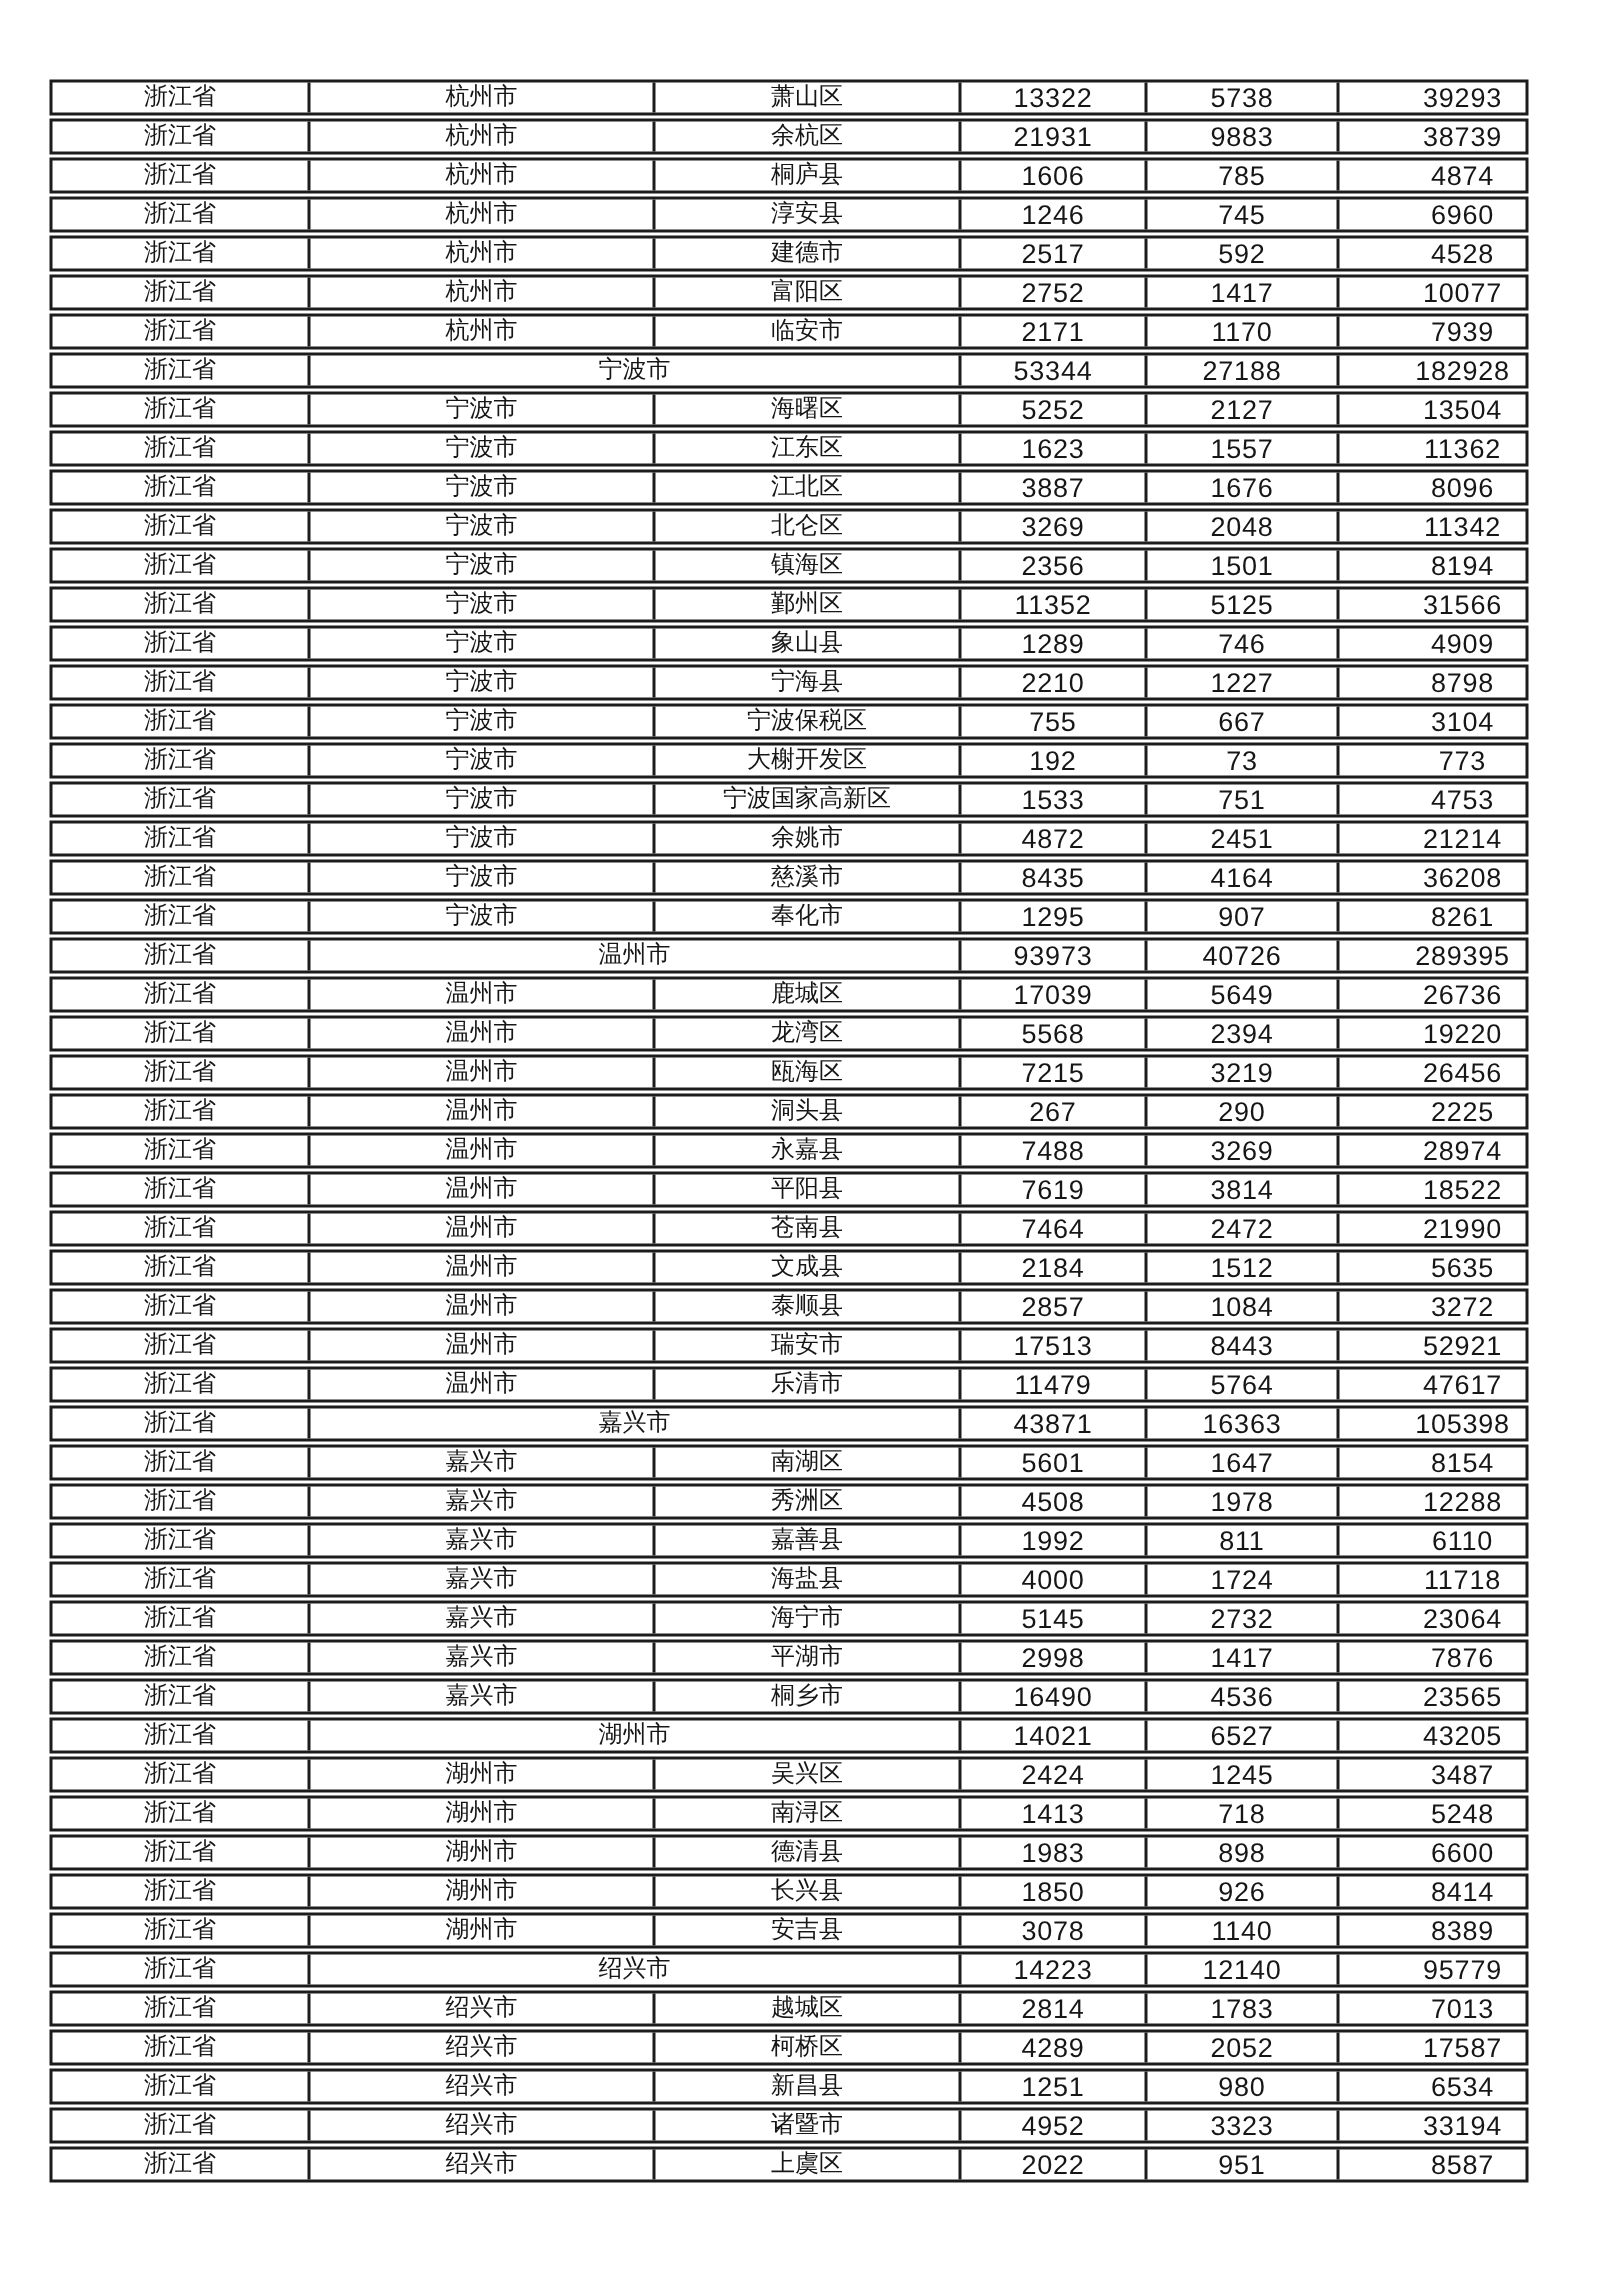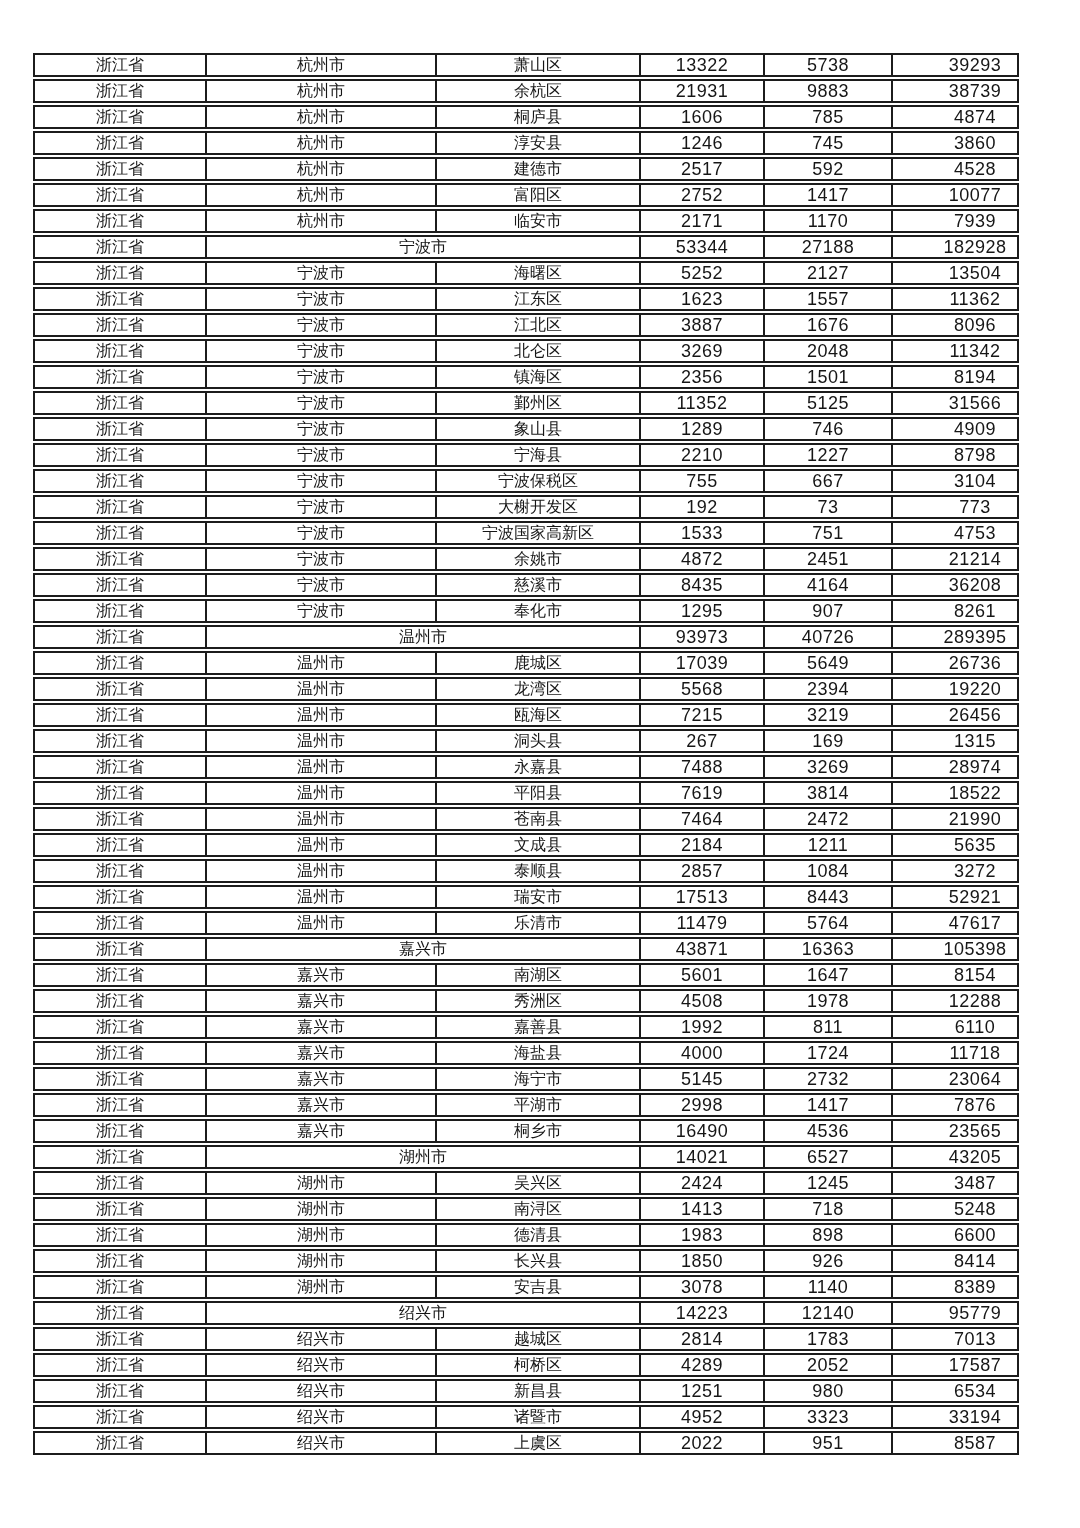--- a/index.html
+++ b/index.html
@@ -82,21 +82,21 @@
     <div class="cell c-num">1606</div>
     <div class="cell c-num">785</div>
     <div class="cell c-num">4874</div>
   </div>
       <div class="row">
     <div class="cell c-prov">浙江省</div>
     <div class="cell c-city">杭州市</div>
     <div class="cell c-dist">淳安县</div>
     <div class="cell c-num">1246</div>
     <div class="cell c-num">745</div>
-    <div class="cell c-num">3860</div>
+    <div class="cell c-num">6960</div>
   </div>
       <div class="row">
     <div class="cell c-prov">浙江省</div>
     <div class="cell c-city">杭州市</div>
     <div class="cell c-dist">建德市</div>
     <div class="cell c-num">2517</div>
     <div class="cell c-num">592</div>
     <div class="cell c-num">4528</div>
   </div>
       <div class="row">
@@ -265,22 +265,22 @@
     <div class="cell c-dist">瓯海区</div>
     <div class="cell c-num">7215</div>
     <div class="cell c-num">3219</div>
     <div class="cell c-num">26456</div>
   </div>
       <div class="row">
     <div class="cell c-prov">浙江省</div>
     <div class="cell c-city">温州市</div>
     <div class="cell c-dist">洞头县</div>
     <div class="cell c-num">267</div>
-    <div class="cell c-num">169</div>
-    <div class="cell c-num">1315</div>
+    <div class="cell c-num">290</div>
+    <div class="cell c-num">2225</div>
   </div>
       <div class="row">
     <div class="cell c-prov">浙江省</div>
     <div class="cell c-city">温州市</div>
     <div class="cell c-dist">永嘉县</div>
     <div class="cell c-num">7488</div>
     <div class="cell c-num">3269</div>
     <div class="cell c-num">28974</div>
   </div>
       <div class="row">
@@ -297,21 +297,21 @@
     <div class="cell c-dist">苍南县</div>
     <div class="cell c-num">7464</div>
     <div class="cell c-num">2472</div>
     <div class="cell c-num">21990</div>
   </div>
       <div class="row">
     <div class="cell c-prov">浙江省</div>
     <div class="cell c-city">温州市</div>
     <div class="cell c-dist">文成县</div>
     <div class="cell c-num">2184</div>
-    <div class="cell c-num">1211</div>
+    <div class="cell c-num">1512</div>
     <div class="cell c-num">5635</div>
   </div>
       <div class="row">
     <div class="cell c-prov">浙江省</div>
     <div class="cell c-city">温州市</div>
     <div class="cell c-dist">泰顺县</div>
     <div class="cell c-num">2857</div>
     <div class="cell c-num">1084</div>
     <div class="cell c-num">3272</div>
   </div>

